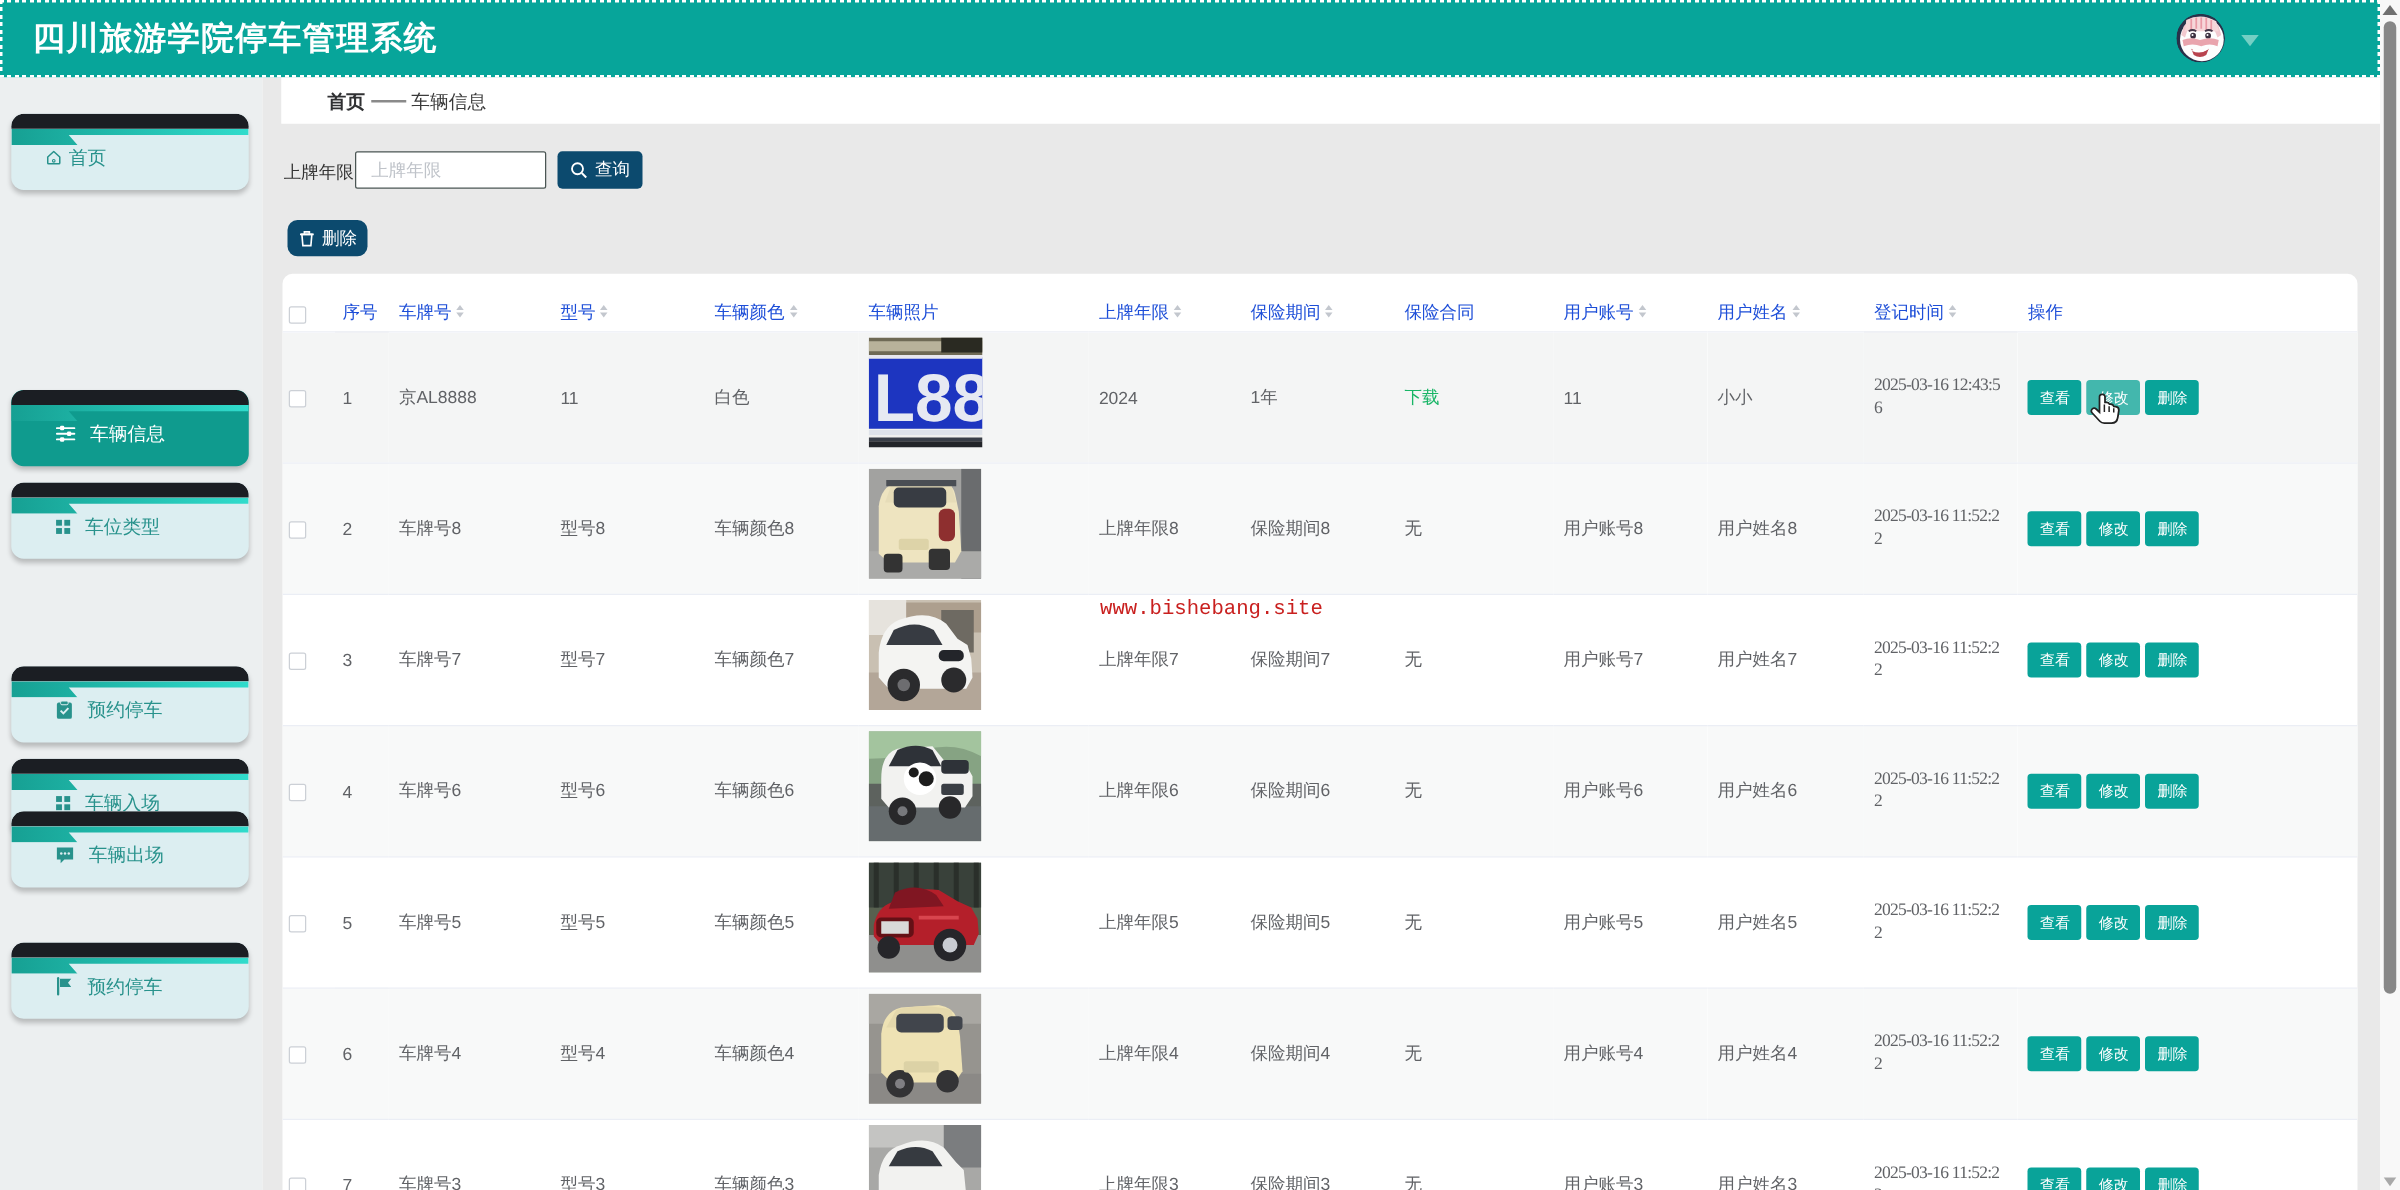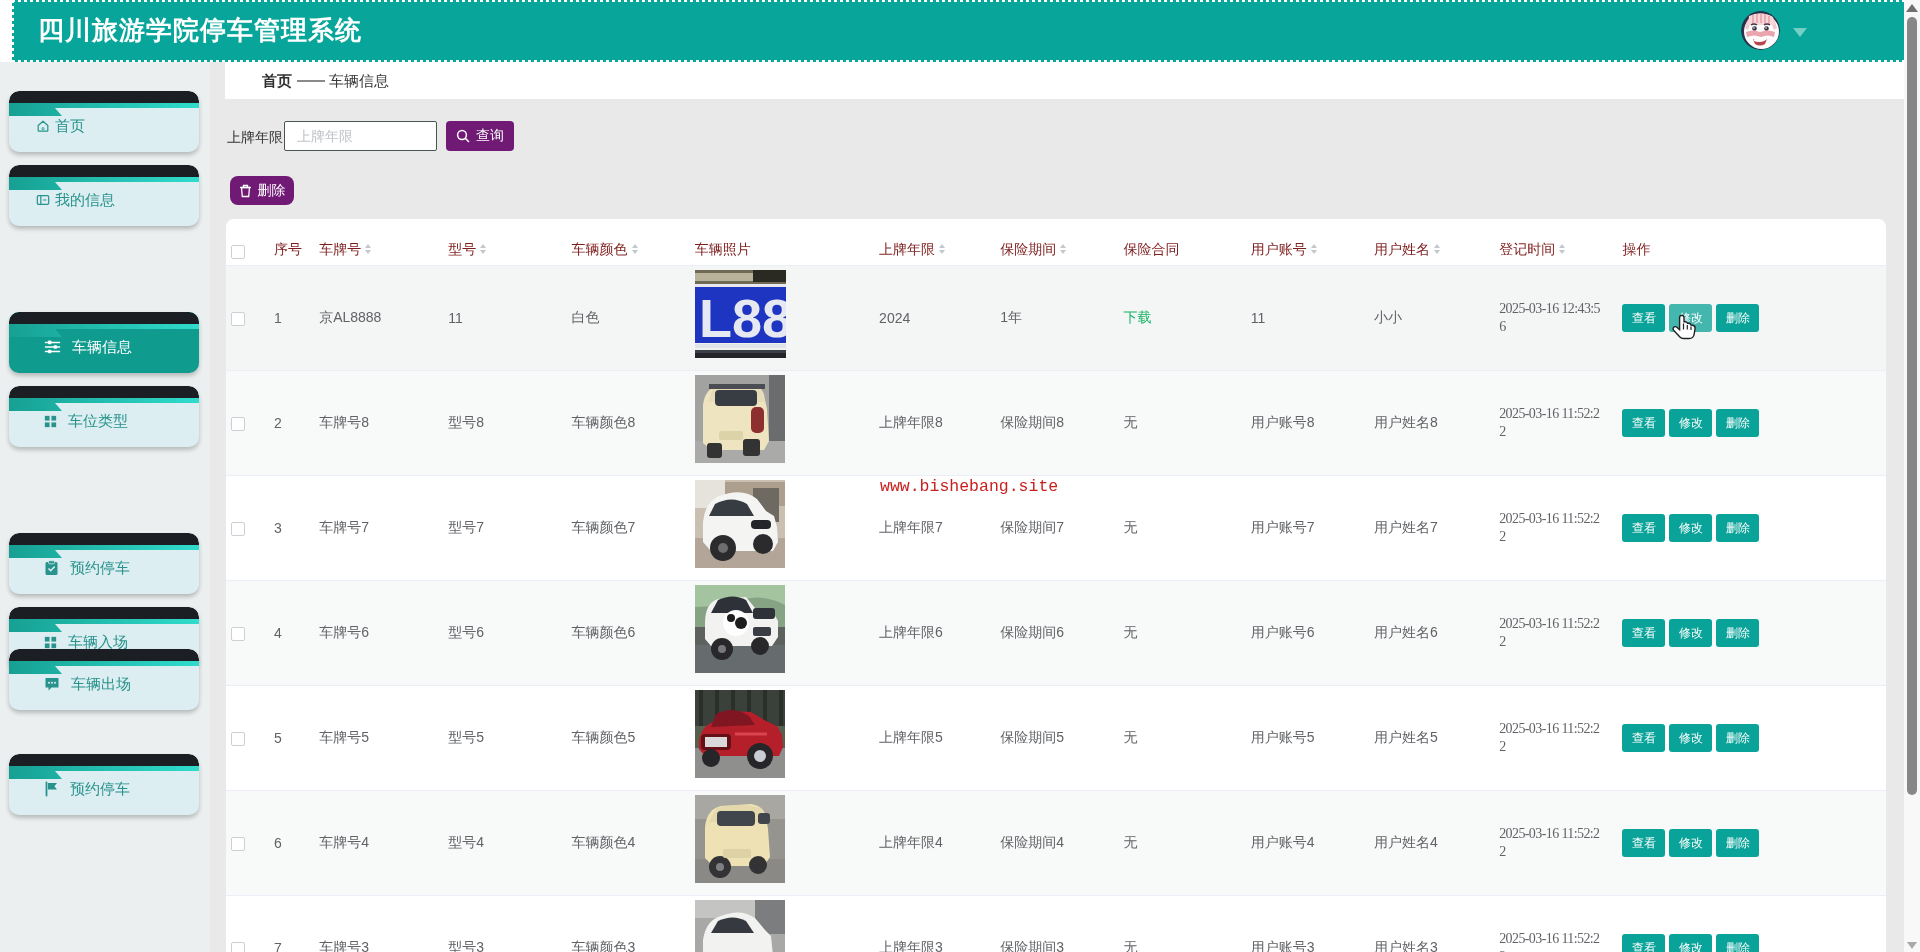--- a/index.html
+++ b/index.html
@@ -1,18 +1,18 @@
 <!DOCTYPE html>
 <html><head>
 <meta charset="utf-8">
 <style>
 *{margin:0;padding:0;box-sizing:border-box;}
 html,body{width:1920px;height:952px;overflow:hidden;background:#fff;font-family:"Liberation Sans",sans-serif;}
 #page{position:relative;width:1920px;height:952px;background:#fff;overflow:hidden;}
-#header{position:absolute;left:12px;top:0;width:1904px;height:62px;background:#07a59a;}
+#header{position:absolute;left:0;top:0;width:1904px;height:62px;background:#07a59a;}
 .dashh{position:absolute;left:0;width:1904px;height:2px;background:repeating-linear-gradient(90deg,#fff 0 3px,transparent 3px 6px);}
 .dashv{position:absolute;top:0;width:2px;height:62px;background:repeating-linear-gradient(180deg,#fff 0 3px,transparent 3px 6px);}
 #header h1{position:absolute;left:26px;top:13px;color:#fff;font-size:26px;font-weight:bold;letter-spacing:1px;}
 #avatar{position:absolute;left:1741px;top:11px;width:39px;height:39px;border-radius:50%;overflow:hidden;}
 #caret{position:absolute;left:1793px;top:28px;width:0;height:0;border-left:7px solid transparent;border-right:7px solid transparent;border-top:9px solid #74cfc4;}
 #sb{position:absolute;right:0;top:0;width:16px;height:952px;background:#f8f8f8;}
 #sb .thumb{position:absolute;left:3px;top:17px;width:10px;height:778px;background:#878787;border-radius:5px;}
 #sb .up{position:absolute;left:2px;top:4px;width:0;height:0;border-left:6px solid transparent;border-right:6px solid transparent;border-bottom:8px solid #707070;}
 #sb .dn{position:absolute;left:3px;bottom:3px;width:0;height:0;border-left:5px solid transparent;border-right:5px solid transparent;border-top:7px solid #a9a9a9;}
 #sidebar{position:absolute;left:0;top:62px;width:210px;height:890px;background:#eceff0;}
@@ -24,30 +24,30 @@
 .mcard.n0 .lbl svg,.mcard.n1 .lbl svg{margin-left:27px;margin-right:5px;}
 .mcard.active{background:#0f9b8e;}
 .mcard.active .lbl{color:#fff;}
 #main{position:absolute;left:210px;top:62px;width:1694px;height:890px;background:#e9e9e9;}
 #crumb{position:absolute;left:15px;top:0;width:1679px;height:37px;background:#fff;}
 #crumb .b1{position:absolute;left:37px;top:10px;font-size:15px;font-weight:bold;color:#303133;}
 #crumb .dash{position:absolute;left:72px;top:18px;width:28px;height:2px;background:#8a8a8a;}
 #crumb .b2{position:absolute;left:104px;top:10px;font-size:15px;color:#3a3a3a;}
 #lbl-year{position:absolute;left:17px;top:67px;font-size:14px;color:#333;}
 #inp{position:absolute;left:74px;top:59px;width:153px;height:30px;background:#fff;border:1px solid #4b5654;border-radius:2px;color:#bfc3c9;font-size:14px;line-height:28px;padding-left:12px;}
-.tbtn{position:absolute;background:#701a75;border-radius:4px;color:#fff;font-size:14px;display:flex;align-items:center;justify-content:center;gap:6px;}
+.tbtn{position:absolute;background:#0c4a6e;border-radius:4px;color:#fff;font-size:14px;display:flex;align-items:center;justify-content:center;gap:6px;}
 #btn-q{left:236px;top:59px;width:68px;height:30px;}
 #btn-d{left:20px;top:114px;width:64px;height:29px;border-radius:8px;}
 #card{position:absolute;left:16px;top:157px;width:1660px;height:733px;background:#fff;border-radius:8px 8px 0 0;overflow:hidden;}
 table{border-collapse:collapse;table-layout:fixed;width:1660px;font-size:14px;color:#606266;}
 th,td{font-weight:normal;text-align:left;padding:0 8px;overflow:hidden;}
 th:first-child,td:first-child{padding-left:5px;padding-right:5px;}
 th:nth-child(2),td:nth-child(2){padding-left:6px;padding-right:6px;overflow:visible;}
 td:nth-child(12){overflow:visible;}
-thead th{height:46px;color:#7f1d1d;border-bottom:1px solid #ebeef5;white-space:nowrap;overflow:visible;vertical-align:bottom;padding-bottom:6px;}
+thead th{height:46px;color:#1d4ed8;border-bottom:1px solid #ebeef5;white-space:nowrap;overflow:visible;vertical-align:bottom;padding-bottom:6px;}
 tbody td{height:105px;border-bottom:1px solid #ebeef5;white-space:nowrap;}
 tbody tr.stripe{background:#f8f9f9;}
 tbody tr.hover{background:#f4f5f5;}
 .cb{width:14px;height:14px;border:1px solid #ccd0d6;border-radius:2px;background:#fff;display:inline-block;vertical-align:middle;}
 .sort{display:inline-block;vertical-align:middle;margin-left:4px;margin-top:-2px;}
 .sort i{display:block;width:0;height:0;border-left:3.5px solid transparent;border-right:3.5px solid transparent;}
 .sort .u{border-bottom:4.5px solid #c3c7ce;margin-bottom:2px;}
 .sort .d{border-top:4.5px solid #c3c7ce;}
 .abtn{display:inline-block;width:43px;height:28px;line-height:28px;text-align:center;background:#09a399;color:#fff;font-size:12px;border-radius:3px;margin-right:4px;vertical-align:middle;}
 .abtn.hv{background:#43b7ad;}
@@ -89,32 +89,20 @@
   <div id="sidebar">
 <div class="mcard n0" style="top:29px">
   <div class="blk"></div>
   <div class="band"></div>
   <div class="lbl">
           <svg width="14" height="14" viewBox="0 0 16 16">
             <path d="M2.5 7.5 8 2.5l5.5 5v5.5a.8.8 0 0 1-.8.8H3.3a.8.8 0 0 1-.8-.8z" fill="none" stroke="#28928c" stroke-width="1.4" stroke-linejoin="round"></path>
             <circle cx="8" cy="11" r="1.2" fill="none" stroke="#28928c" stroke-width="1"></circle>
           </svg>
           <span>首页</span>
-        </div>
-</div>
-<div class="mcard n1" style="top:103px">
-  <div class="blk"></div>
-  <div class="band"></div>
-  <div class="lbl">
-          <svg width="14" height="14" viewBox="0 0 16 16">
-            <rect x="1.5" y="3" width="13" height="10" rx="1.5" fill="none" stroke="#28928c" stroke-width="1.4"></rect>
-            <path d="M5.5 3v10" stroke="#28928c" stroke-width="1.4"></path>
-            <path d="M8 8h4" stroke="#28928c" stroke-width="1.2"></path>
-          </svg>
-          <span>我的信息</span>
         </div>
 </div>
 <div class="mcard active n3" style="top:250px">
   <div class="blk"></div>
   <div class="band"></div>
   <div class="lbl">
           <svg width="17" height="16" viewBox="0 0 17 16">
             <g stroke="#fff" stroke-width="1.5" stroke-linecap="round">
               <path d="M1.5 3.5h14M1.5 8h14M1.5 12.5h14"></path>
             </g>

